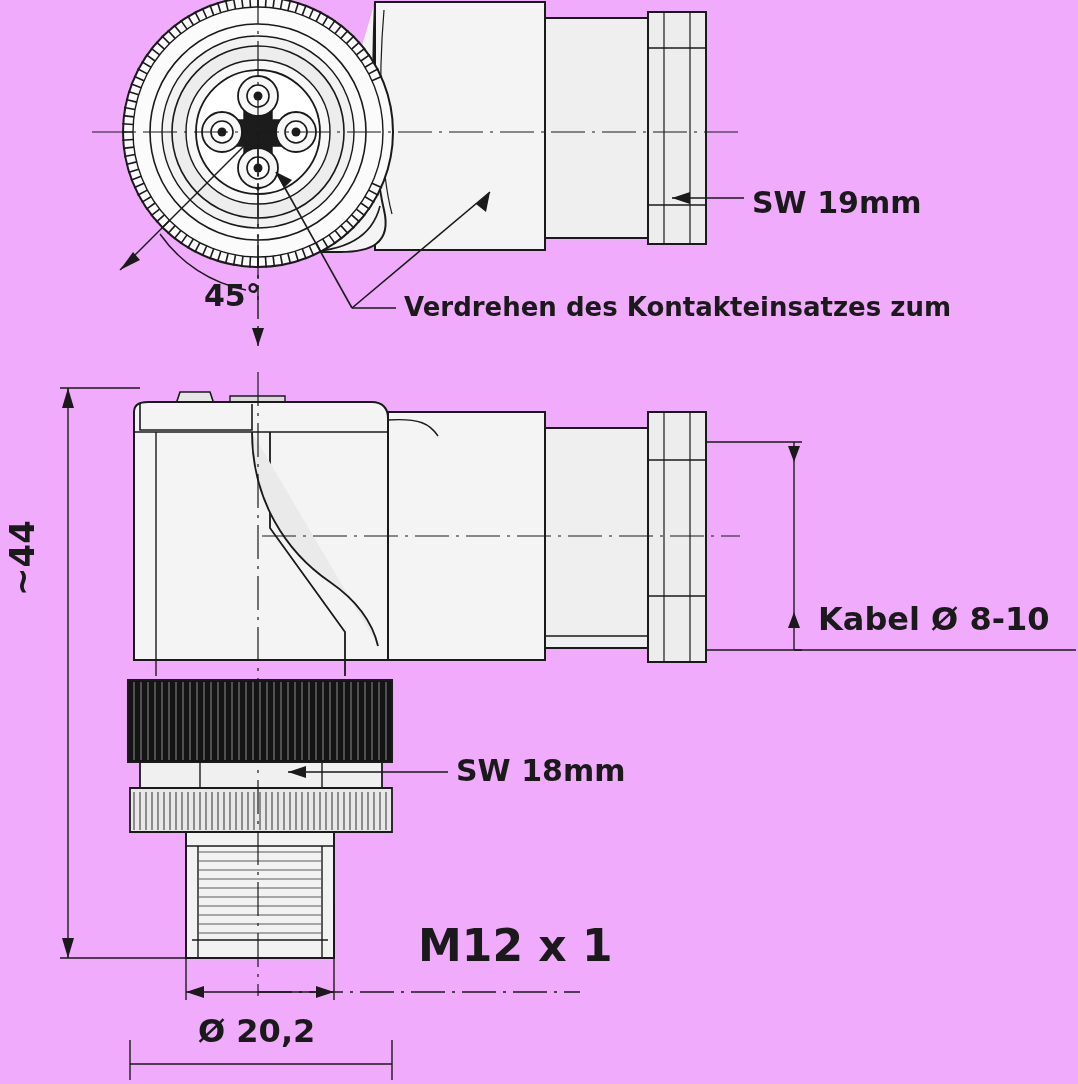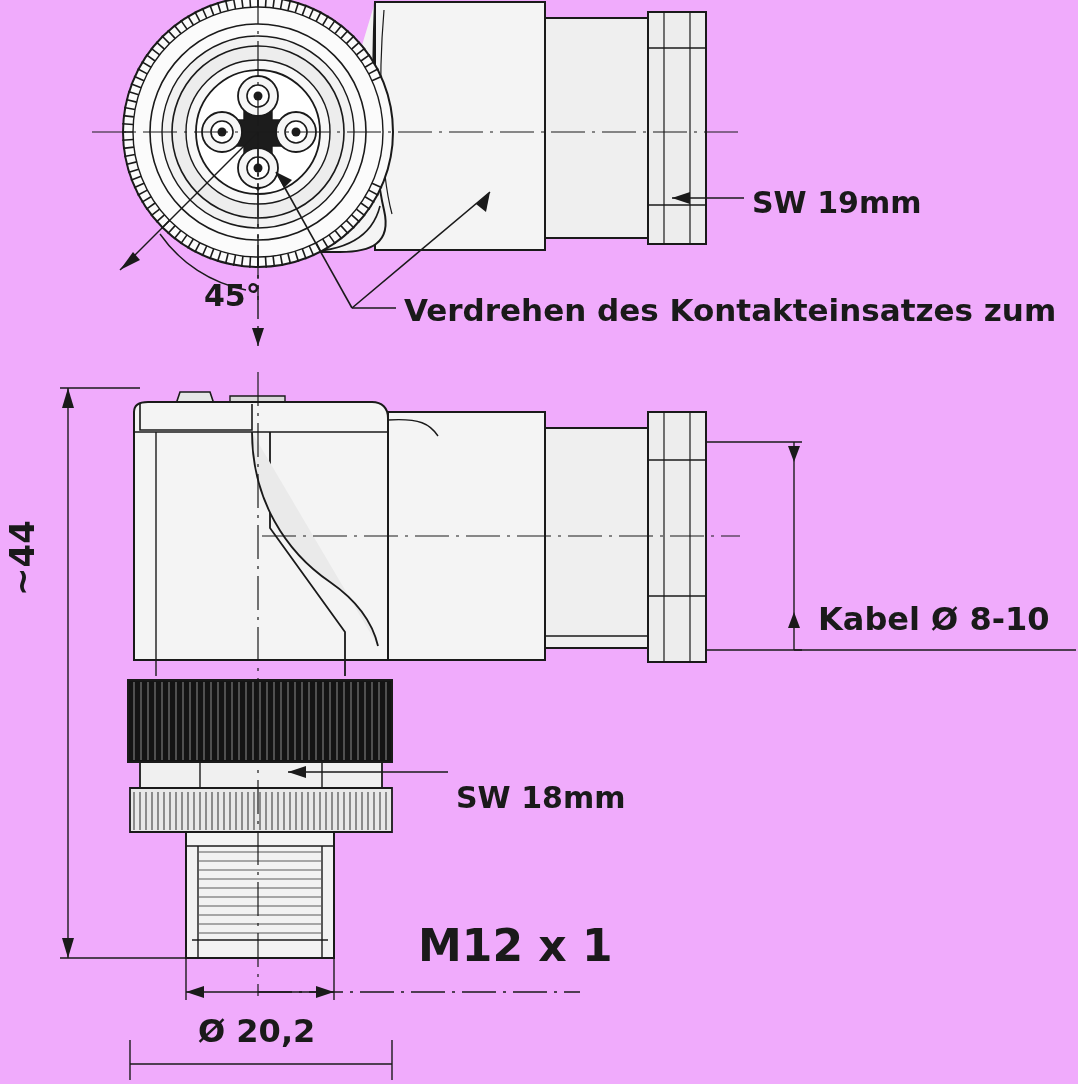--- a/index.html
+++ b/index.html
@@ -20,23 +20,23 @@
   }
   .lbl {
     position: absolute;
     color: #1a1a1a;
     font-family: "DejaVu Sans", sans-serif;
     white-space: pre;
     line-height: 1.2;
   }
   .lbl-sw19  { left: 752px; top: 185px;  font-size: 30px; }
   .lbl-45    { left: 176px; top: 278px;  font-size: 30px; margin-left: 28px; }
-  .lbl-note  { left: 404px; top: 292px;  font-size: 31px; }
+  .lbl-note  { left: 404px; top: 292px;  font-size: 26px; }
   .lbl-kabel { left: 818px; top: 600px;  font-size: 32px; }
-  .lbl-sw18  { left: 456px; top: 753px;  font-size: 30px; margin-top: 27px; }
+  .lbl-sw18  { left: 456px; top: 753px;  font-size: 30px; }
   .lbl-m12   { left: 418px; top: 920px;  font-size: 44px; }
   .lbl-d202  { left: 198px; top: 1012px; font-size: 32px; }
   .lbl-44 {
     left: 2px; top: 596px;
     font-size: 34px;
     transform: rotate(-90deg);
     transform-origin: left top;
   }
   svg.draw {
     position: absolute;

